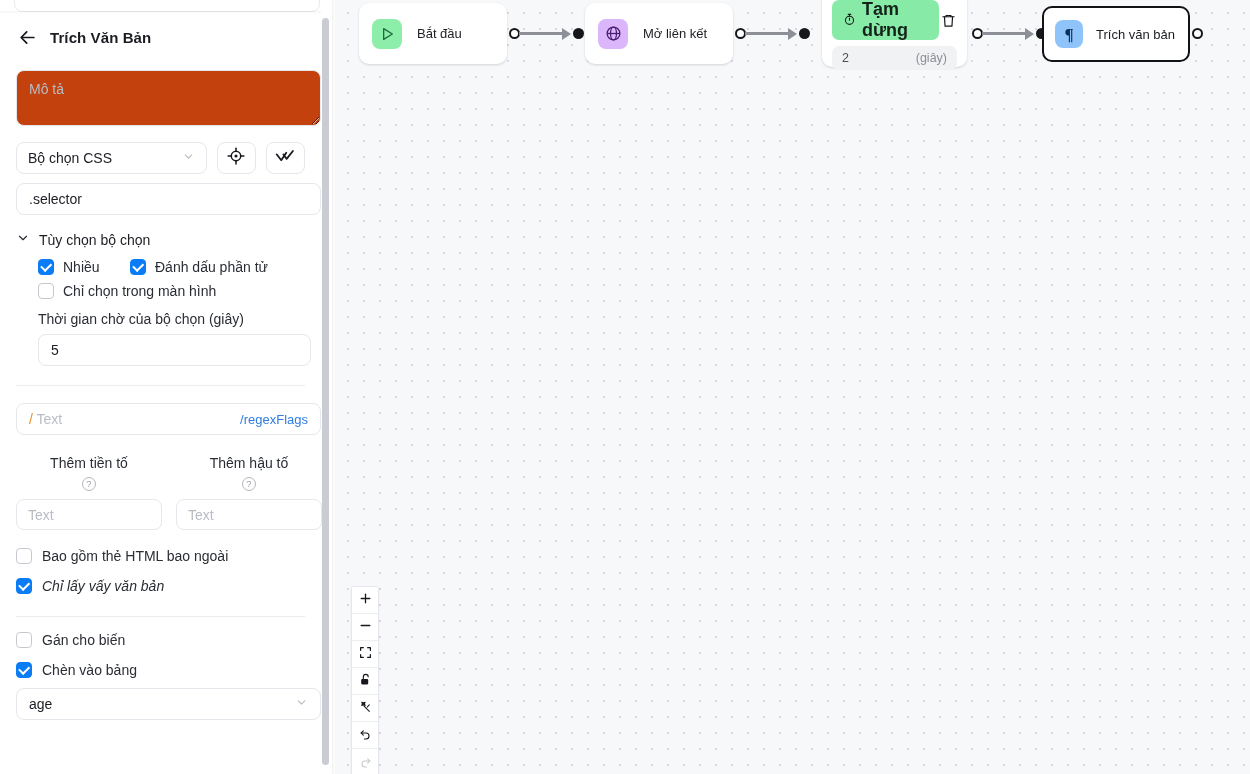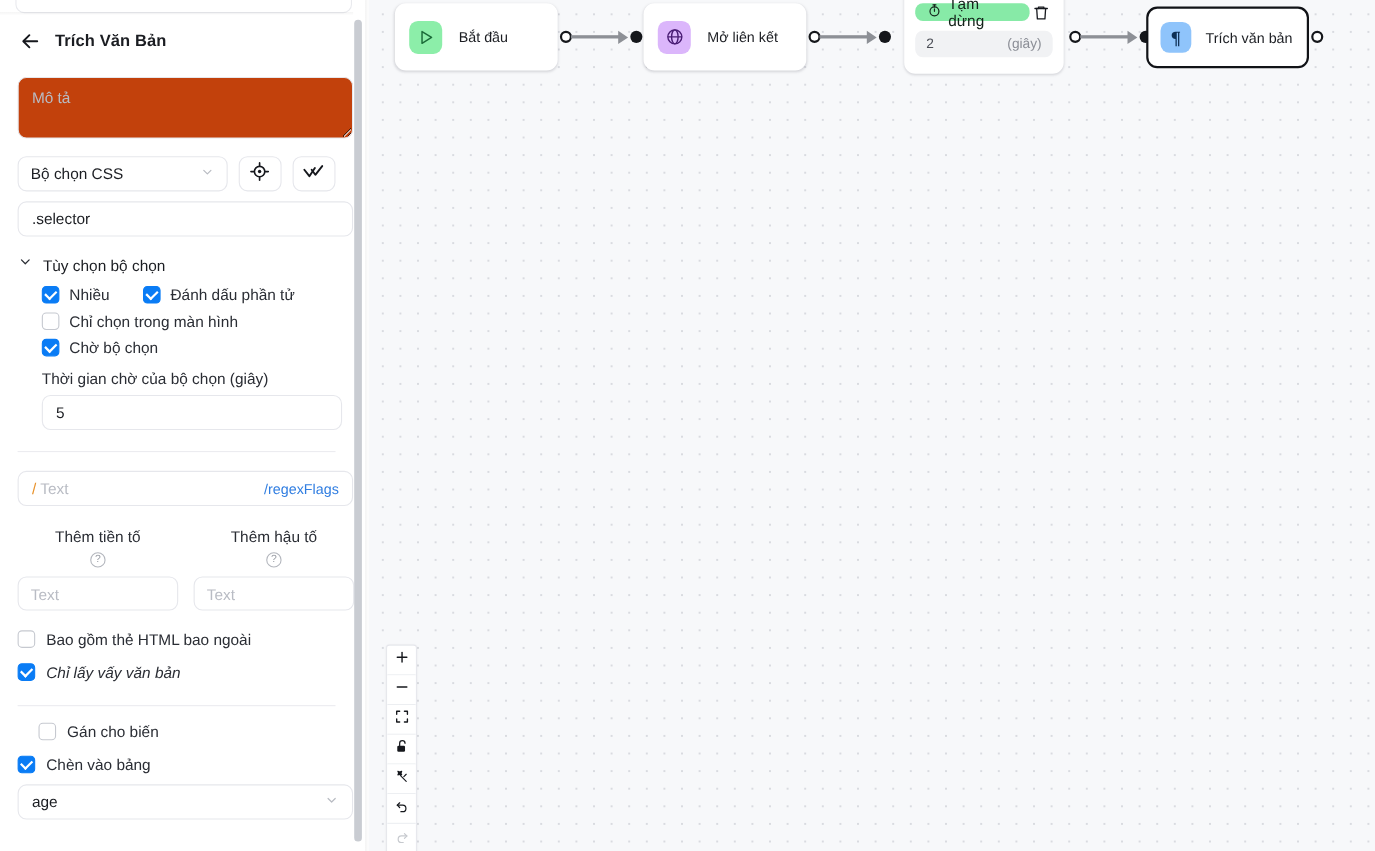--- a/index.html
+++ b/index.html
@@ -234,23 +234,23 @@
     background: #ffffff; border-radius: 10px;
     box-shadow: 0 1px 3px rgba(16,24,40,.10), 0 1px 2px rgba(16,24,40,.06);
     padding: 0 10px;
   }
   .pause-top {
     display: flex; align-items: center; justify-content: space-between;
     padding-top: 0px;
   }
   .pause-chip {
     background: #87eaa7; border-radius: 7px;
-    height: 16px; display: flex; align-items: center; gap: 6px;
+    height: 40px; display: flex; align-items: center; gap: 6px;
     padding: 0 11px;
-    font-size: 14px; color: #14221a;
+    font-size: 18px; color: #14221a; font-weight: bold;
   }
   .trash-btn { width: 22px; height: 22px; display: flex; align-items: center; justify-content: center; cursor: pointer; }
   .pause-val {
     margin-top: 6px;
     height: 24px; background: #f1f2f4; border-radius: 7px;
     display: flex; align-items: center; justify-content: space-between;
     padding: 0 10px;
     font-size: 12.5px; color: #4a4d55;
   }
   .pause-unit { color: #8b8e96; }
@@ -372,26 +372,20 @@
             <span class="cb on"></span>
             <span class="cb-text">Đánh dấu phần tử</span>
           </div>
         </div>
         <div class="cb-line">
           <div class="cb-item">
             <span class="cb"></span>
             <span class="cb-text">Chỉ chọn trong màn hình</span>
           </div>
         </div>
-        <div class="cb-line">
-          <div class="cb-item">
-            <span class="cb on"></span>
-            <span class="cb-text">Chờ bộ chọn</span>
-          </div>
-        </div>
         <div class="field-label">Thời gian chờ của bộ chọn (giây)</div>
         <input class="num" value="5" style="">
       </div>
 
       <div class="divider"></div>
 
       <div class="regex-box">
         <span class="regex-left">
           <span class="regex-slash">/</span>
           <span class="regex-ph">Text</span>
@@ -421,21 +415,21 @@
         <span class="cb-text">Bao gồm thẻ HTML bao ngoài</span>
       </div>
 
       <div class="cb-row-flat" style="margin-top:14px;font-style:italic;">
         <span class="cb on"></span>
         <span class="cb-text">Chỉ lấy vấy văn bản</span>
       </div>
 
       <div class="divider" style="margin-top:22px;"></div>
 
-      <div class="cb-row-flat" style="margin-top:15px;margin-left:19px;">
+      <div class="cb-row-flat" style="margin-top:15px;">
         <span class="cb"></span>
         <span class="cb-text">Gán cho biến</span>
       </div>
 
       <div class="cb-row-flat" style="margin-top:14px;">
         <span class="cb on"></span>
         <span class="cb-text">Chèn vào bảng</span>
       </div>
 
       <div class="sel-bottom">

